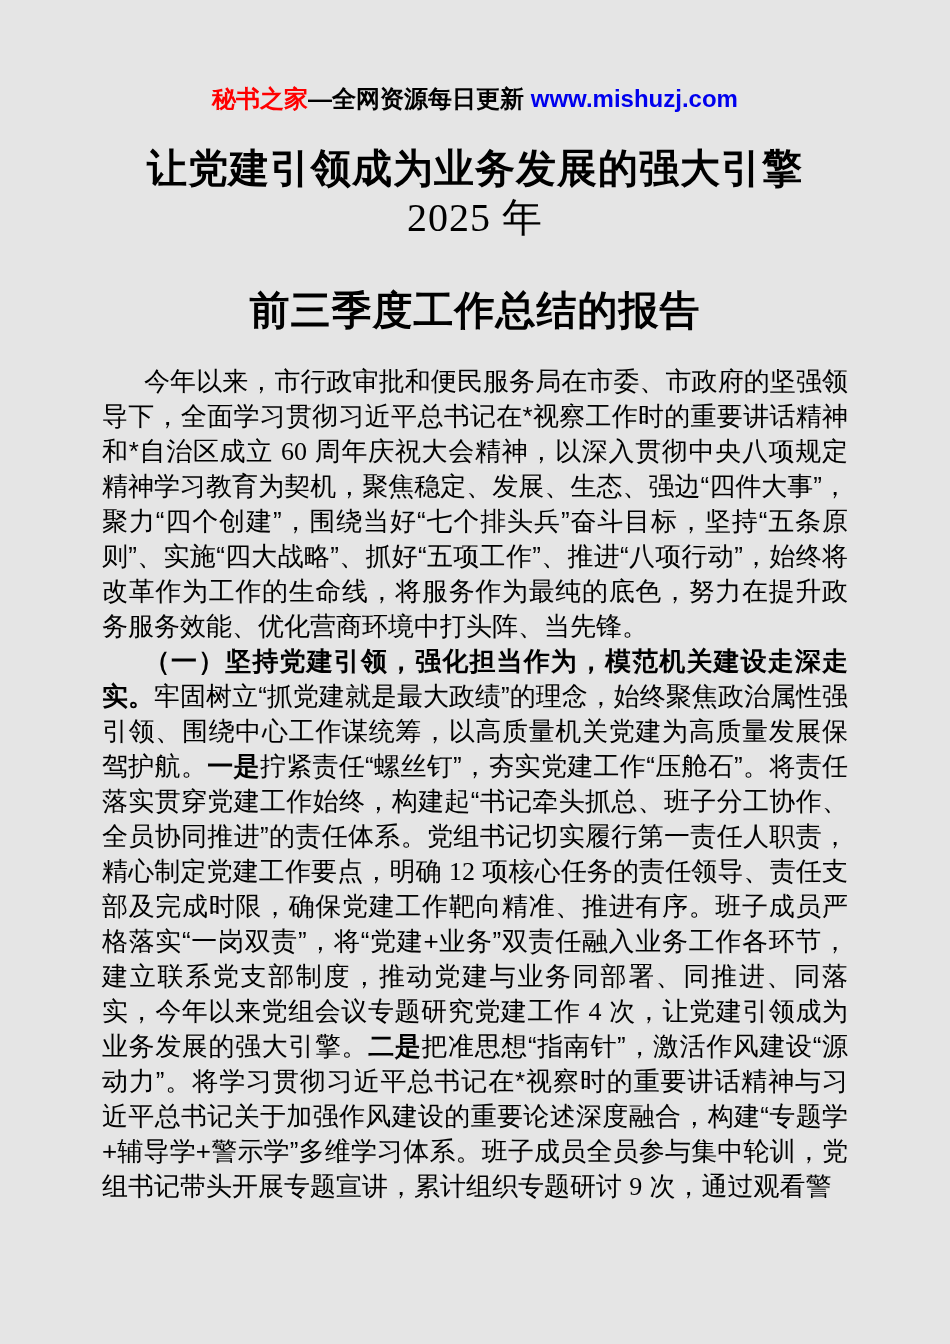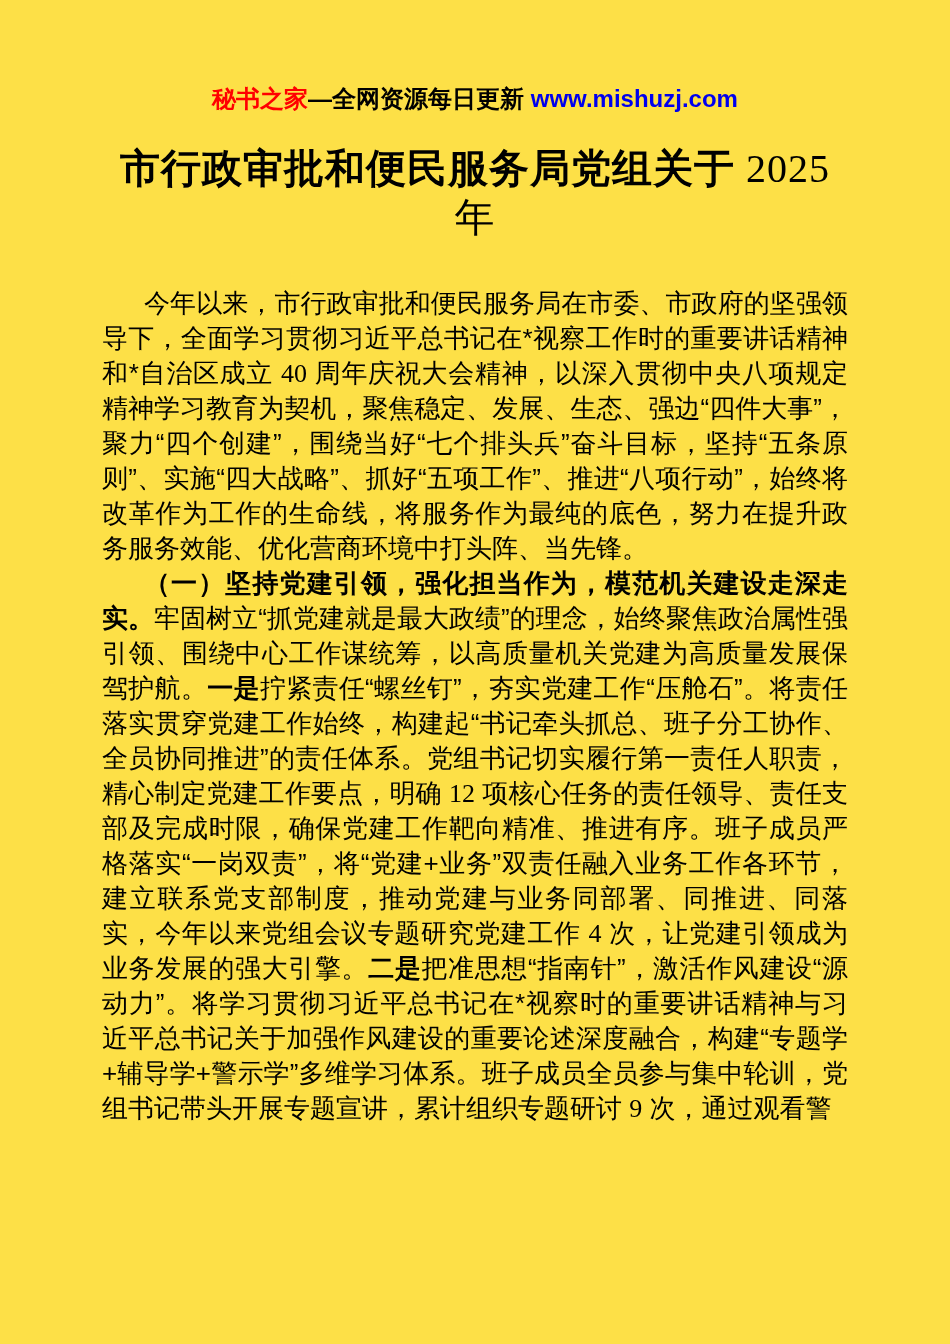--- a/index.html
+++ b/index.html
@@ -6,21 +6,21 @@
   body {
     width: 950px; height: 1344px;
     overflow: hidden;
     font-family: "Liberation Sans", sans-serif;
     color: #000000;
   }
   .page {
     box-sizing: border-box;
     width: 950px; height: 1344px;
     padding: 84px 102px 0 102px;
-    background: #fde047;
+    background: #e5e5e5;
   }
   
   .site-header {
     text-align: center;
     font-size: 24px;
     font-weight: 700;
     line-height: 30px;
     white-space: nowrap;
   }
   .site-name { color: #ff0000; font-weight: 700; }
@@ -55,22 +55,23 @@
 <body>
 
 <div class="page">
 
   <div class="site-header">
     <span class="site-name">秘书之家</span><span class="site-tagline">—全网资源每日更新 </span><a class="site-url" href="#">www.mishuzj.com</a>
   </div>
 
   <div class="doc-title">
     <div class="title-line title-line1">
-      <span>市行政审批和便民服务局党组关于</span><span class="title-year"> 2025 年</span>
+      <span>让党建引领成为业务发展的强大引擎</span><span class="title-year"> 2025 年</span>
     </div>
+    <div class="title-line">前三季度工作总结的报告</div>
   </div>
 
   <div class="body-text">
-      <p class="para"><span>今年以来，市行政审批和便民服务局在市委、市政府的坚强领导下，全面学习贯彻习近平总书记在*视察工作时的重要讲话精神和*自治区成立 <span class="num">40</span> 周年庆祝大会精神，以深入贯彻中央八项规定精神学习教育为契机，聚焦稳定、发展、生态、强边“四件大事”，聚力“四个创建”，围绕当好“七个排头兵”奋斗目标，坚持“五条原则”、实施“四大战略”、抓好“五项工作”、推进“八项行动”，始终将改革作为工作的生命线，将服务作为最纯的底色，努力在提升政务服务效能、优化营商环境中打头阵、当先锋。</span></p>
+      <p class="para"><span>今年以来，市行政审批和便民服务局在市委、市政府的坚强领导下，全面学习贯彻习近平总书记在*视察工作时的重要讲话精神和*自治区成立 <span class="num">60</span> 周年庆祝大会精神，以深入贯彻中央八项规定精神学习教育为契机，聚焦稳定、发展、生态、强边“四件大事”，聚力“四个创建”，围绕当好“七个排头兵”奋斗目标，坚持“五条原则”、实施“四大战略”、抓好“五项工作”、推进“八项行动”，始终将改革作为工作的生命线，将服务作为最纯的底色，努力在提升政务服务效能、优化营商环境中打头阵、当先锋。</span></p>
       <p class="para"><span class="bold">（一）坚持党建引领，强化担当作为，模范机关建设走深走实。</span><span>牢固树立“抓党建就是最大政绩”的理念，始终聚焦政治属性强引领、围绕中心工作谋统筹，以高质量机关党建为高质量发展保驾护航。</span><span class="bold">一是</span><span>拧紧责任“螺丝钉”，夯实党建工作“压舱石”。将责任落实贯穿党建工作始终，构建起“书记牵头抓总、班子分工协作、全员协同推进”的责任体系。党组书记切实履行第一责任人职责，精心制定党建工作要点，明确 <span class="num">12</span> 项核心任务的责任领导、责任支部及完成时限，确保党建工作靶向精准、推进有序。班子成员严格落实“一岗双责”，将“党建+业务”双责任融入业务工作各环节，建立联系党支部制度，推动党建与业务同部署、同推进、同落实，今年以来党组会议专题研究党建工作 <span class="num">4</span> 次，让党建引领成为业务发展的强大引擎。</span><span class="bold">二是</span><span>把准思想“指南针”，激活作风建设“源动力”。将学习贯彻习近平总书记在*视察时的重要讲话精神与习近平总书记关于加强作风建设的重要论述深度融合，构建“专题学+辅导学+警示学”多维学习体系。班子成员全员参与集中轮训，党组书记带头开展专题宣讲，累计组织专题研讨 <span class="num">9</span> 次，通过观看警</span></p>
     </div>
 
 </div>
 
 </body></html>

